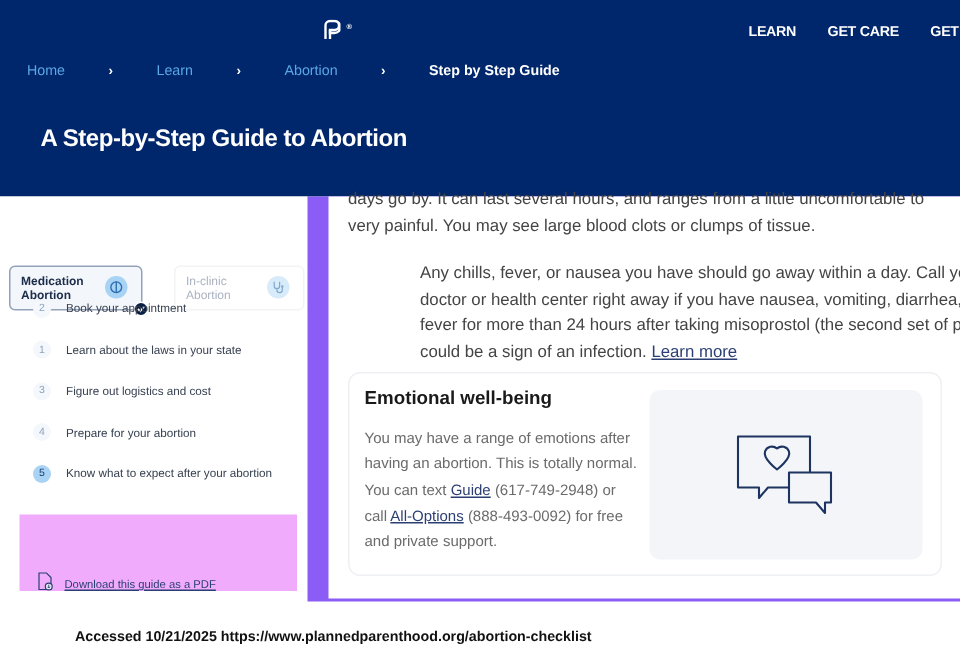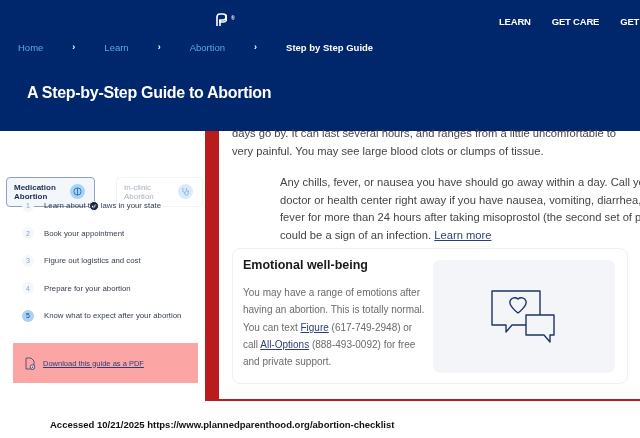--- a/index.html
+++ b/index.html
@@ -29,25 +29,25 @@
     .tab.active .tab-icon { background: #a9d3f4; }
     .tab.inactive .tab-icon { background: #d8ebfa; }
     .check-badge { position: absolute; right: -5px; bottom: -5px; width: 10px; height: 10px; border-radius: 50%; background: #0b1f45; border: 1px solid #fff; display: flex; align-items: center; justify-content: center; }
 
     .steps { position: absolute; left: 22px; top: 61px; list-style: none; }
     .step { display: flex; align-items: center; height: 27.5px; }
     .step-num { width: 12px; height: 12px; border-radius: 50%; font-size: 7px; display: flex; align-items: center; justify-content: center; color: #8aa3be; background: #f4f7fb; margin-right: 10px; }
     .step.active .step-num { background: #a9d3f4; color: #1c3f6e; }
     .step-label { font-size: 7.8px; color: #374151; }
 
-    .download-box { position: absolute; left: 13px; top: 212px; width: 185px; height: 40px; background: #fca5a5; display: flex; align-items: center; padding-left: 12px; }
+    .download-box { position: absolute; left: 13px; top: 212px; width: 185px; height: 51px; background: #f0abfc; display: flex; align-items: flex-end; padding-left: 12px; }
     .download-box a { font-size: 7.5px; color: #2b3f74; text-decoration: underline; margin-left: 7px; }
 
     
-    .content-wrap { position: absolute; left: 205px; top: 131px; width: 435px; height: 270px; background: #b91c1c; }
+    .content-wrap { position: absolute; left: 205px; top: 131px; width: 435px; height: 270px; background: #8b5cf6; }
     .content { position: absolute; left: 14px; top: 0; width: 421px; height: 268px; background: #fff; }
     .para { position: absolute; left: 13px; font-size: 11.2px; line-height: 17.7px; color: #444; width: 400px; }
     .para a { color: #2b3f74; text-decoration: underline; }
     .p1 { top: -6px; }
     .p2 { top: 43px; margin-left: 48px; }
 
     .card { position: absolute; left: 13px; top: 117px; width: 396px; height: 136px; border: 1px solid #eef0f3; border-radius: 8px; background: #fff; }
     .card-title { position: absolute; left: 10px; top: 9px; font-size: 12.5px; font-weight: bold; color: #1a1a1a; }
     .card-body { position: absolute; left: 10px; top: 35px; width: 185px; font-size: 10px; line-height: 17.3px; color: #6b6b6b; }
     .card-body a { color: #2b3f74; text-decoration: underline; }
@@ -114,26 +114,26 @@
           <svg width="9" height="9" viewBox="0 0 10 10">
               <path d="M2 1 v3 a2 2 0 0 0 4 0 v-3 M4 6 v1 a2 2 0 0 0 4 0 v-2" fill="none" stroke="#7fa9cf" stroke-width="0.9"></path>
               <circle cx="8" cy="4.5" r="0.9" fill="#7fa9cf"></circle>
             </svg>
         </span>
       </div>
     </div>
 
     <ol class="steps">
       <li class="step">
+        <span class="step-num">2</span>
+        <span class="step-label">Book your appointment</span>
+      </li>
+      <li class="step">
         <span class="step-num">1</span>
         <span class="step-label">Learn about the laws in your state</span>
-      </li>
-      <li class="step">
-        <span class="step-num">2</span>
-        <span class="step-label">Book your appointment</span>
       </li>
       <li class="step">
         <span class="step-num">3</span>
         <span class="step-label">Figure out logistics and cost</span>
       </li>
       <li class="step">
         <span class="step-num">4</span>
         <span class="step-label">Prepare for your abortion</span>
       </li>
       <li class="step active">
@@ -154,21 +154,21 @@
 
   <main class="content-wrap">
     <div class="content">
       <p class="para p1">days go by. It can last several hours, and ranges from a little uncomfortable to very painful. You may see large blood clots or clumps of tissue.</p>
       <p class="para p2">
         <span>Any chills, fever, or nausea you have should go away within a day. Call your doctor or health center right away if you have nausea, vomiting, diarrhea, or a fever for more than 24 hours after taking misoprostol (the second set of pills). It could be a sign of an infection. </span><a>Learn more</a>
       </p>
 
       <section class="card">
         <h2 class="card-title">Emotional well-being</h2>
-        <p class="card-body"><span>You may have a range of emotions after having an abortion. This is totally normal. You can text </span><a>Figure</a><span> (617-749-2948) or call </span><a>All-Options</a><span> (888-493-0092) for free and private support.</span></p>
+        <p class="card-body"><span>You may have a range of emotions after having an abortion. This is totally normal. You can text </span><a>Guide</a><span> (617-749-2948) or call </span><a>All-Options</a><span> (888-493-0092) for free and private support.</span></p>
         <div class="card-illus">
           <svg width="66" height="56" viewBox="0 0 66 56">
             <path d="M2 2 H50 V36 H22 L16 43 V36 H2 Z" fill="none" stroke="#1d3461" stroke-width="1.4" stroke-linejoin="round"></path>
             <path d="M36 26 H64 V46 H60 V53 L54 46 H36 Z" fill="#f3f5f9" stroke="#1d3461" stroke-width="1.4" stroke-linejoin="round"></path>
             <path d="M20 12 a5 5 0 0 1 8 -2 a5 5 0 0 1 8 2 c1.5 5 -8 12 -8 12 s-9.5 -7 -8 -12 z" fill="none" stroke="#1d3461" stroke-width="1.4" stroke-linejoin="round"></path>
           </svg>
         </div>
       </section>
     </div>
   </main>

